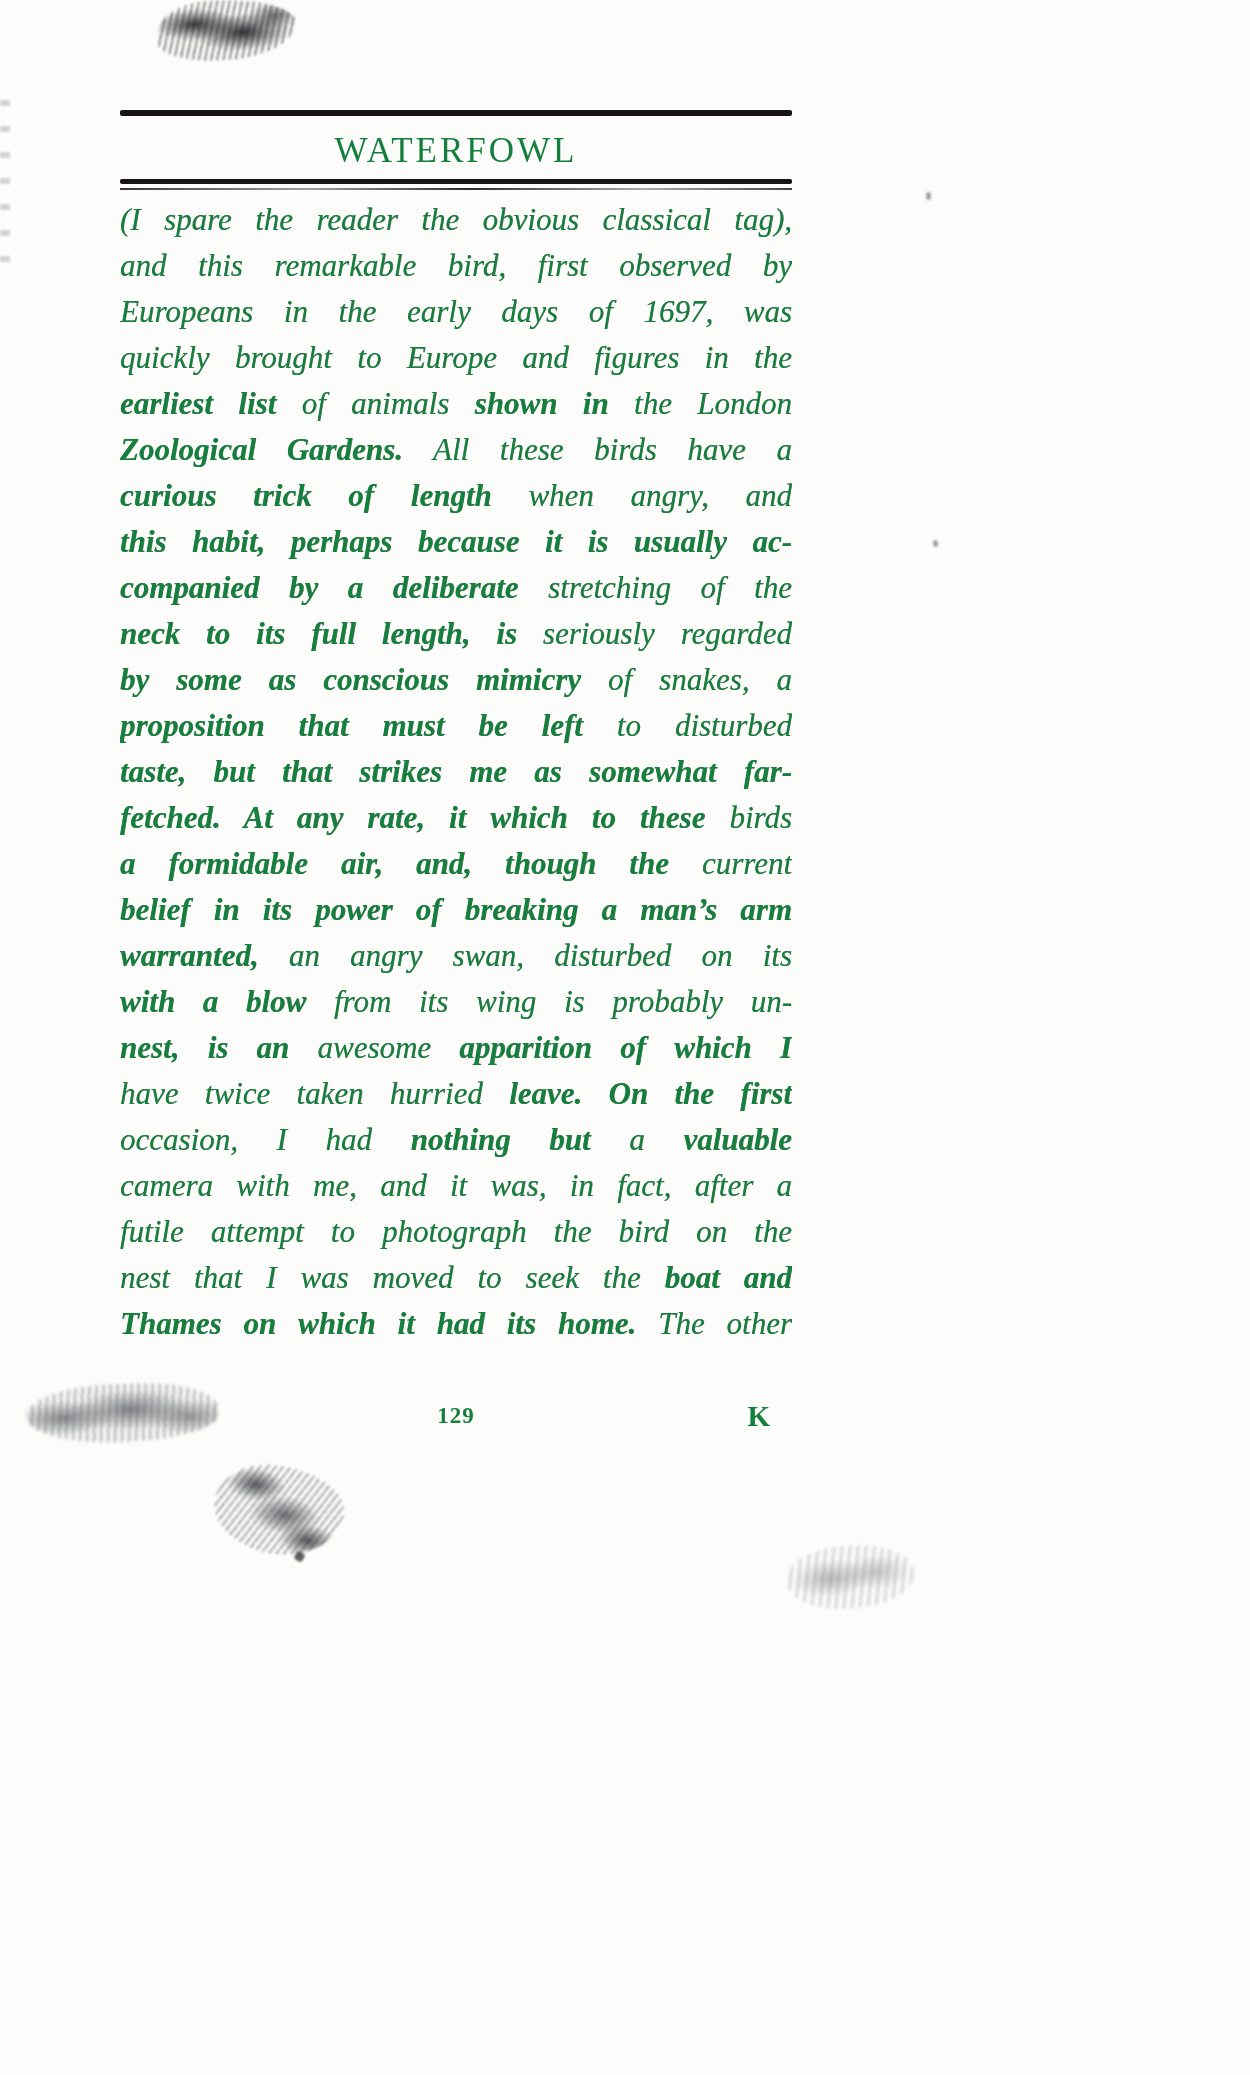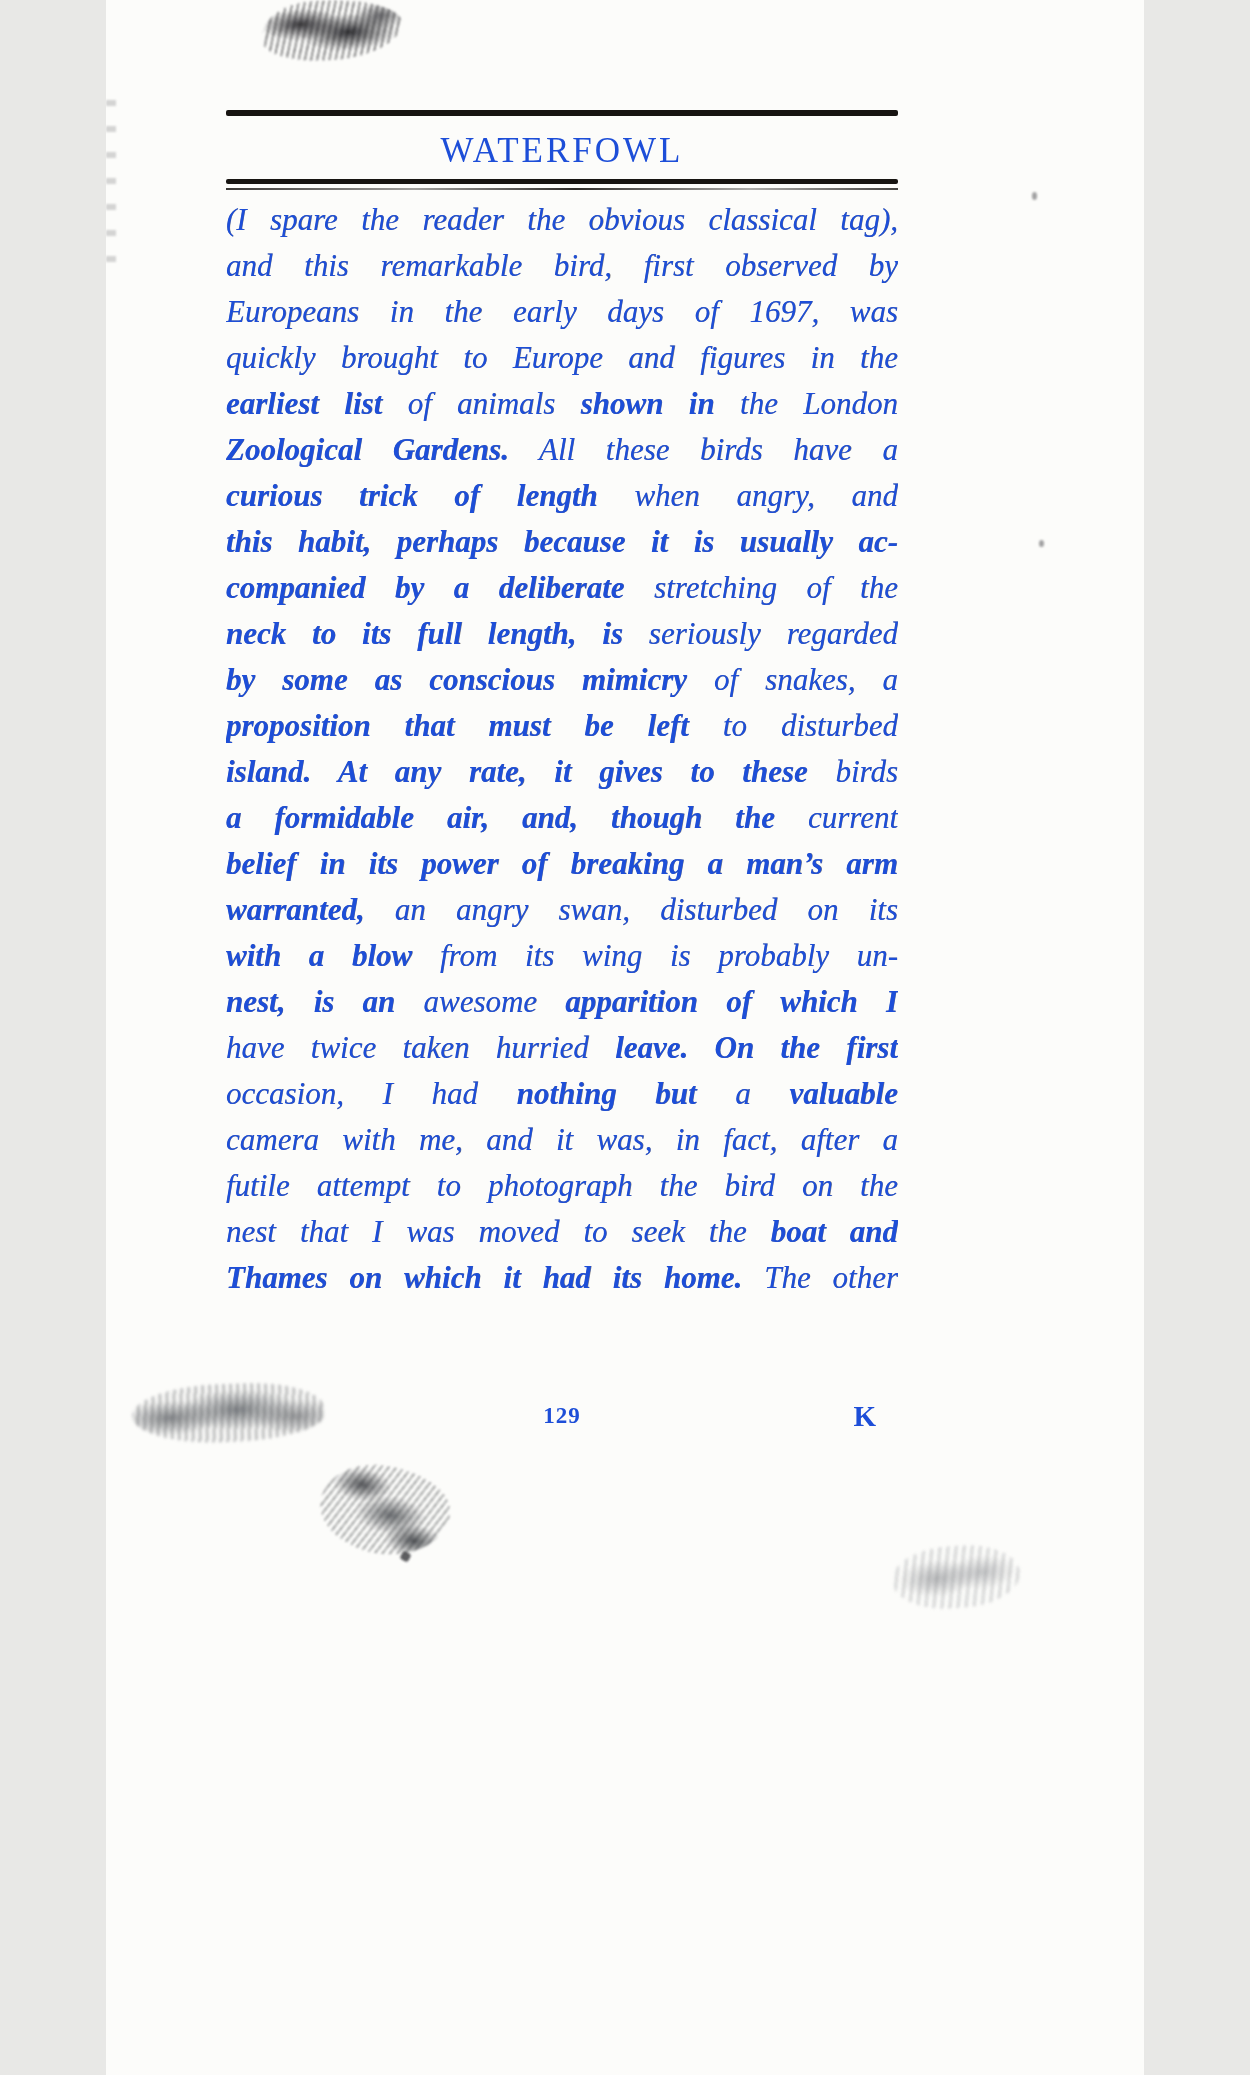--- a/index.html
+++ b/index.html
@@ -1,22 +1,22 @@
 <!DOCTYPE html>
 <html><head>
 <meta charset="utf-8">
 <style>
   html,body { margin:0; padding:0; background:#e8e8e6; }
   .scan-page {
     position:relative;
-    width:1038px; height:2075px;
+    width:1250px; height:2075px;
     background:#fcfcfa;
     overflow:hidden;
     font-family:"Liberation Serif","DejaVu Serif",serif;
-    color:#1d4ed8;
+    color:#15803d;
     margin:0 auto;
   }
   .content { position:absolute; left:120px; top:0; width:672px; }
 
   .rule-top {
     position:absolute; top:110px; left:0; width:100%; height:6px;
     background:#171411; border-radius:2px;
   }
   .title {
     position:absolute; top:125px; left:0; width:100%; height:52px; line-height:52px;
@@ -125,21 +125,22 @@
         <div class="line"><span>Europeans in the early days of 1697, was</span></div>
         <div class="line"><span>quickly brought to Europe and figures in the</span></div>
         <div class="line"><span class="b">earliest list</span><span> of animals </span><span class="b">shown in</span><span> the London</span></div>
         <div class="line"><span class="b">Zoological Gardens.</span><span> All these birds have a</span></div>
         <div class="line"><span class="b">curious trick of length</span><span> when angry, and</span></div>
         <div class="line"><span class="b">this habit, perhaps because it is usually ac-</span></div>
         <div class="line"><span class="b">companied by a deliberate</span><span> stretching of the</span></div>
         <div class="line"><span class="b">neck to its full length, is</span><span> seriously regarded</span></div>
         <div class="line"><span class="b">by some as conscious mimicry</span><span> of snakes, a</span></div>
         <div class="line"><span class="b">proposition that must be left</span><span> to disturbed</span></div>
-        <div class="line"><span class="b">island. At any rate, it gives to these</span><span> birds</span></div>
+        <div class="line"><span class="b">taste, but that strikes me as somewhat far-</span></div>
+        <div class="line"><span class="b">fetched. At any rate, it which to these</span><span> birds</span></div>
         <div class="line"><span class="b">a formidable air, and, though the</span><span> current</span></div>
         <div class="line"><span class="b">belief in its power of breaking a man’s arm</span></div>
         <div class="line"><span class="b">warranted,</span><span> an angry swan, disturbed on its</span></div>
         <div class="line"><span class="b">with a blow</span><span> from its wing is probably un-</span></div>
         <div class="line"><span class="b">nest, is an</span><span> awesome </span><span class="b">apparition of which I</span></div>
         <div class="line"><span>have twice taken hurried </span><span class="b">leave. On the first</span></div>
         <div class="line"><span>occasion, I had </span><span class="b">nothing but</span><span> a </span><span class="b">valuable</span></div>
         <div class="line"><span>camera with me, and it was, in fact, after a</span></div>
         <div class="line"><span>futile attempt to photograph the bird on the</span></div>
         <div class="line"><span>nest that I was moved to seek the </span><span class="b">boat and</span></div>

